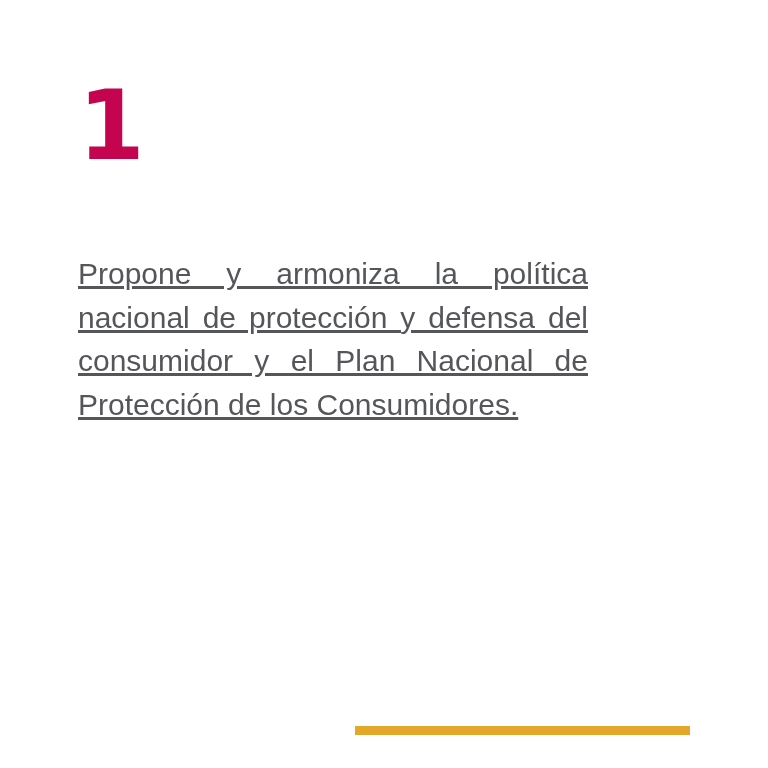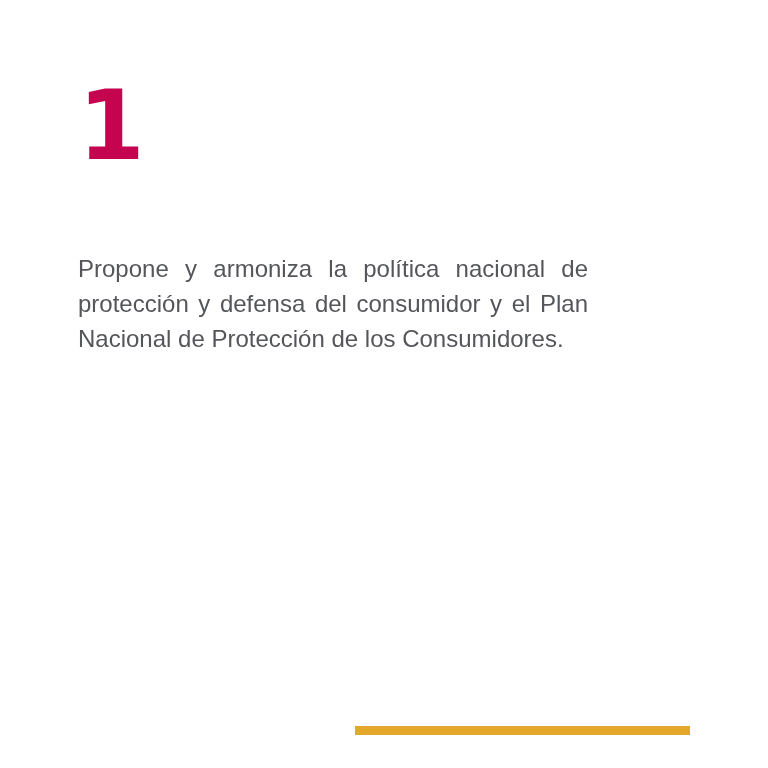--- a/index.html
+++ b/index.html
@@ -29,26 +29,27 @@
     color: #c4044f;
     line-height: 1;
     letter-spacing: -2px;
     font-family: "DejaVu Sans", sans-serif;
   }
   .body-text {
     position: absolute;
     left: 78px;
     top: 252px;
     width: 510px;
-    font-size: 24px;
+    font-size: 30px;
     line-height: 1.45;
     color: #55565a;
     text-align: justify;
     font-family: "Liberation Sans", sans-serif;
     font-weight: 400;
+    text-decoration: underline;
   }
   .accent-bar {
     position: absolute;
     left: 355px;
     top: 726px;
     width: 335px;
     height: 9px;
     background: #e3a72a;
   }
 </style>

